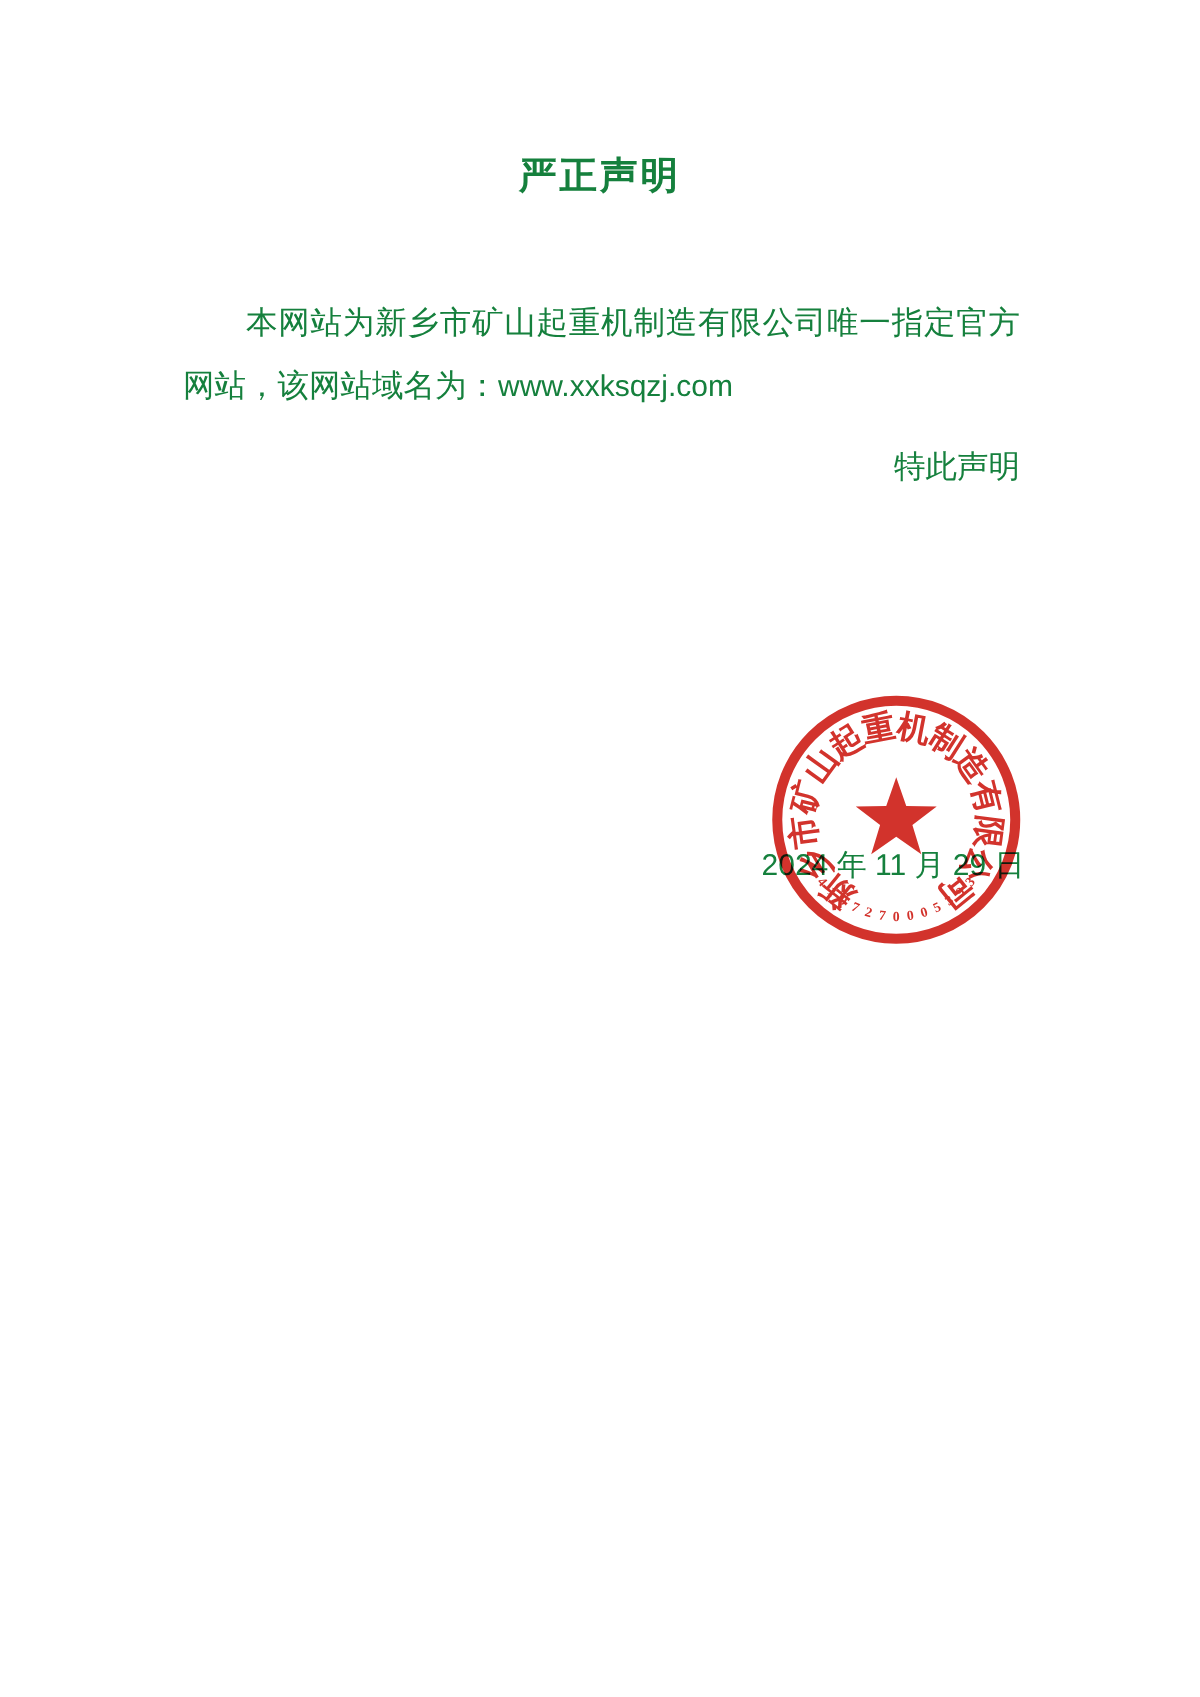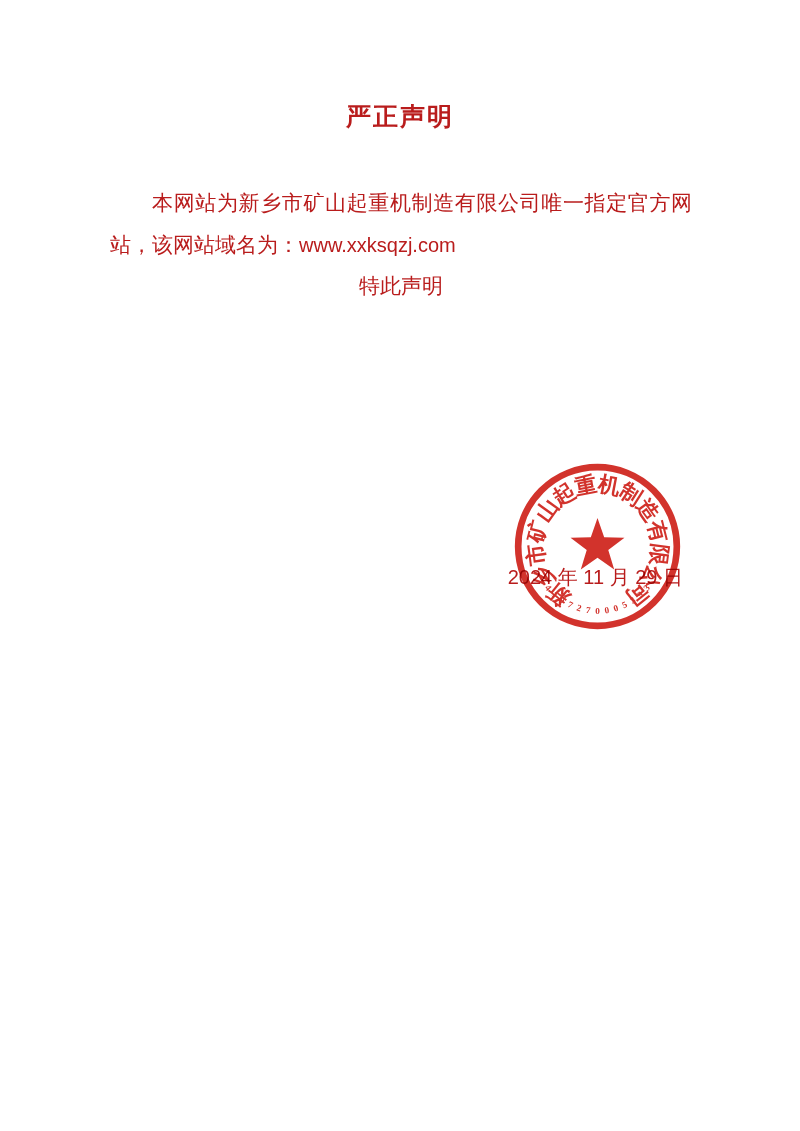--- a/index.html
+++ b/index.html
@@ -3,43 +3,43 @@
 <meta charset="utf-8">
 <style>
   html, body { margin: 0; padding: 0; background: #ffffff; }
   .page {
     position: relative;
     width: 800px;
     height: 1131px;
     background: #ffffff;
     overflow: hidden;
     font-family: "Liberation Serif", "DejaVu Serif", serif;
-    color: #b91c1c;
+    color: #15803d;
   }
   .title {
     position: absolute;
     top: 100px;
     left: 0;
     width: 100%;
     text-align: center;
     font-size: 25px;
     font-weight: bold;
     letter-spacing: 2px;
   }
   .body-text {
     position: absolute;
     top: 183px;
     left: 110px;
     width: 582px;
     font-size: 21px;
     line-height: 41.5px;
     text-align: justify;
   }
-  .body-text p { margin: 0; text-indent: 2em; }
-  .body-text p.closing { text-indent: 0; text-align: center; }
+  .body-text p { margin: 12px; text-indent: 2em; }
+  .body-text p.closing { text-indent: 0; text-align: right; }
   .domain {
     font-family: "Liberation Sans", "DejaVu Sans", sans-serif;
     font-size: 20px;
   }
   .sig-company {
     position: absolute;
     top: 524px;
     right: 121px;
     font-size: 19.5px;
     line-height: 1;

